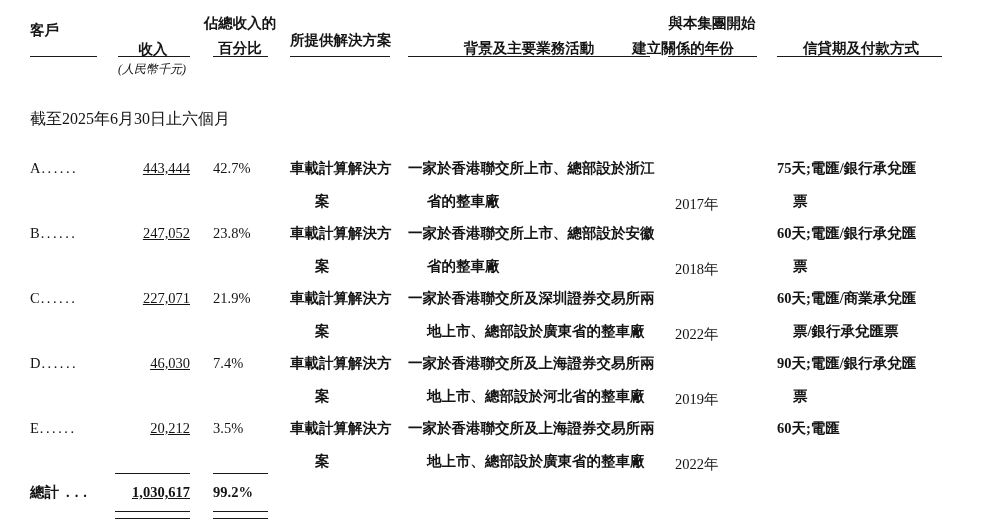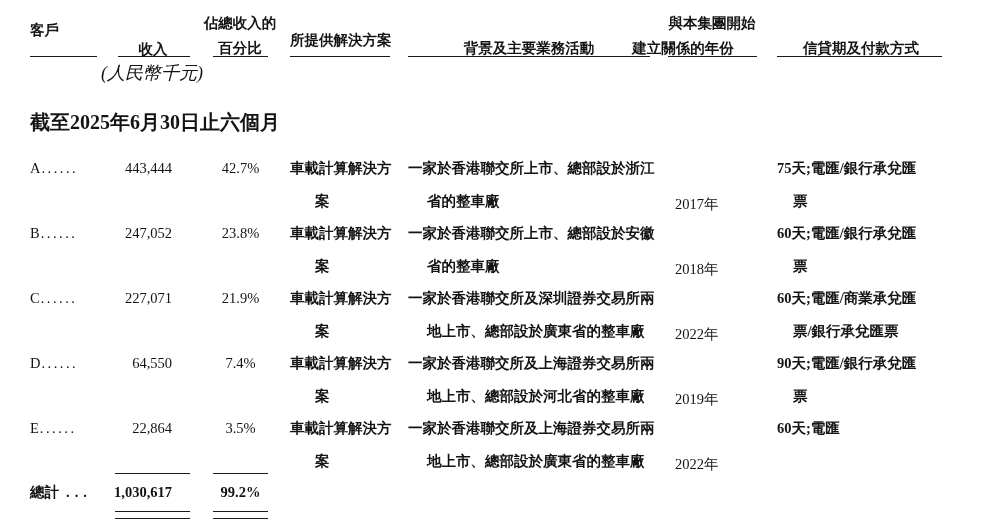--- a/index.html
+++ b/index.html
@@ -3,37 +3,37 @@
 <meta charset="utf-8">
 <style>
   html,body{margin:0;padding:0;background:#ffffff;}
   .page{
     position:relative;width:1000px;height:530px;background:#ffffff;overflow:hidden;
     font-family:"Liberation Serif","DejaVu Serif",serif;color:#141414;
   }
   
   .cell{position:absolute;top:0;font-size:14.5px;line-height:33px;}
   .c1{left:30px;width:67px;}
-  .c2{left:97px;width:75px;text-align:right;}
-  .c3{left:213px;width:55px;text-align:center;}
+  .c2{left:115px;width:75px;text-align:right;text-decoration:underline;}
+  .c3{left:213px;width:55px;text-align:left;}
   .c4{left:290px;width:100px;}
   .c5{left:408px;width:242px;}
   .c6{left:668px;width:89px;padding-left:7px;box-sizing:border-box;margin-top:36px;}
   .c7{left:777px;width:165px;}
   .row{position:absolute;left:0;width:100%;height:65px;}
   .ln{white-space:nowrap;font-weight:bold;}
   .c4 .ln + .ln{padding-left:25px;}
   .c5 .ln + .ln{padding-left:19px;}
   .c7 .ln + .ln{padding-left:16px;}
   
   .hd{position:absolute;font-size:14.5px;font-weight:bold;white-space:nowrap;line-height:19px;}
   .hc{transform:translateX(-50%);margin-top:8px;}
   .rule{position:absolute;height:0;border-top:1.3px solid #1a1a1a;}
-  .note{position:absolute;font-style:italic;font-size:18px;white-space:nowrap;transform:translateX(-50%);}
-  .title{position:absolute;left:30px;top:109px;font-size:20px;font-weight:bold;white-space:nowrap;}
+  .note{position:absolute;font-style:italic;font-size:12px;white-space:nowrap;transform:translateX(-50%);}
+  .title{position:absolute;left:30px;top:109px;font-size:16px;font-weight:normal;white-space:nowrap;}
   .dots{letter-spacing:2.5px;margin-left:1px;}
   .tdots{letter-spacing:5px;margin-left:7px;}
   .bold{font-weight:bold;}
   .num{font-variant-numeric:lining-nums;}
 </style>
 </head>
 <body>
 
 <div class="page">
 
@@ -112,40 +112,40 @@
     </div>
     <div class="cell c6">2022年</div>
     <div class="cell c7">
       <div class="ln">60天;電匯/商業承兌匯</div>
       <div class="ln">票/銀行承兌匯票</div>
     </div>
   </div>
 
   <div class="row" style="top:347px">
     <div class="cell c1"><span>D</span><span class="dots">......</span></div>
-    <div class="cell c2 num">64,550</div>
+    <div class="cell c2 num">46,030</div>
     <div class="cell c3 num">7.4%</div>
     <div class="cell c4">
       <div class="ln">車載計算解決方</div>
       <div class="ln">案</div>
     </div>
     <div class="cell c5">
       <div class="ln">一家於香港聯交所及上海證券交易所兩</div>
       <div class="ln">地上市、總部設於河北省的整車廠</div>
     </div>
     <div class="cell c6">2019年</div>
     <div class="cell c7">
       <div class="ln">90天;電匯/銀行承兌匯</div>
       <div class="ln">票</div>
     </div>
   </div>
 
   <div class="row" style="top:412px">
     <div class="cell c1"><span>E</span><span class="dots">......</span></div>
-    <div class="cell c2 num">22,864</div>
+    <div class="cell c2 num">20,212</div>
     <div class="cell c3 num">3.5%</div>
     <div class="cell c4">
       <div class="ln">車載計算解決方</div>
       <div class="ln">案</div>
     </div>
     <div class="cell c5">
       <div class="ln">一家於香港聯交所及上海證券交易所兩</div>
       <div class="ln">地上市、總部設於廣東省的整車廠</div>
     </div>
     <div class="cell c6">2022年</div>

